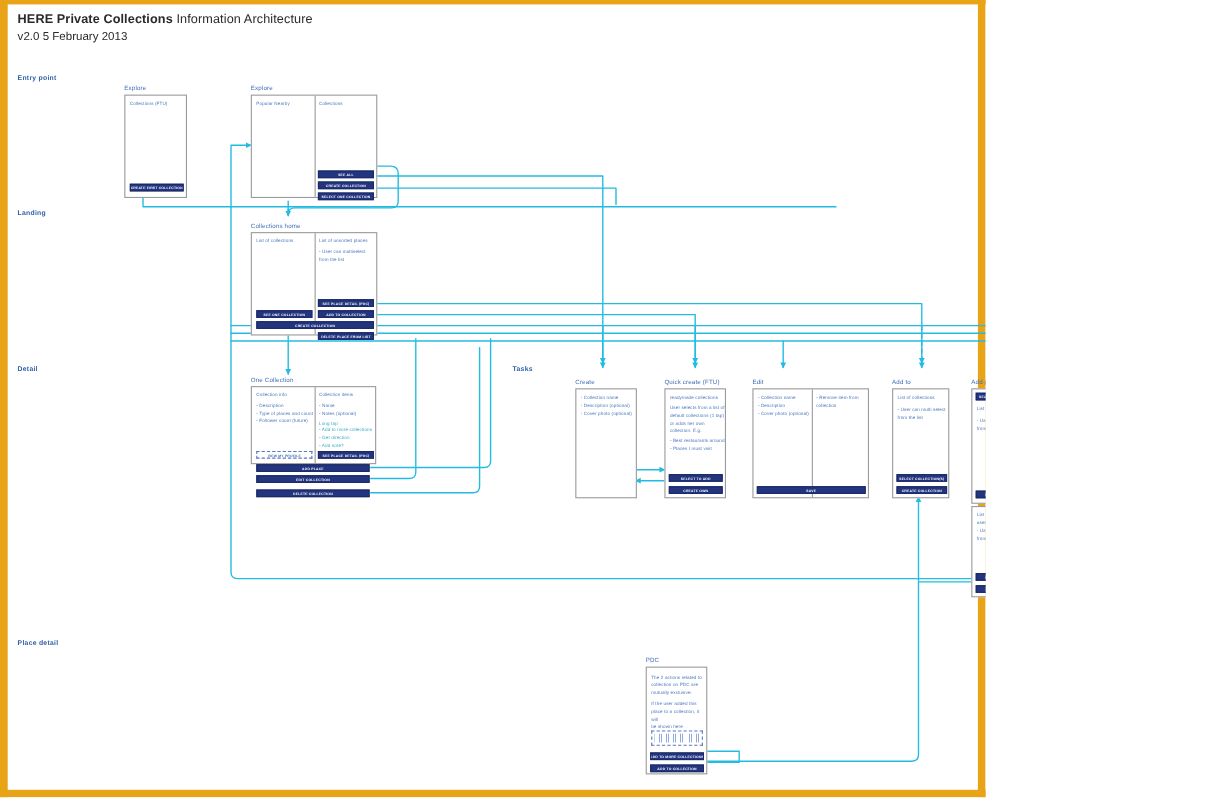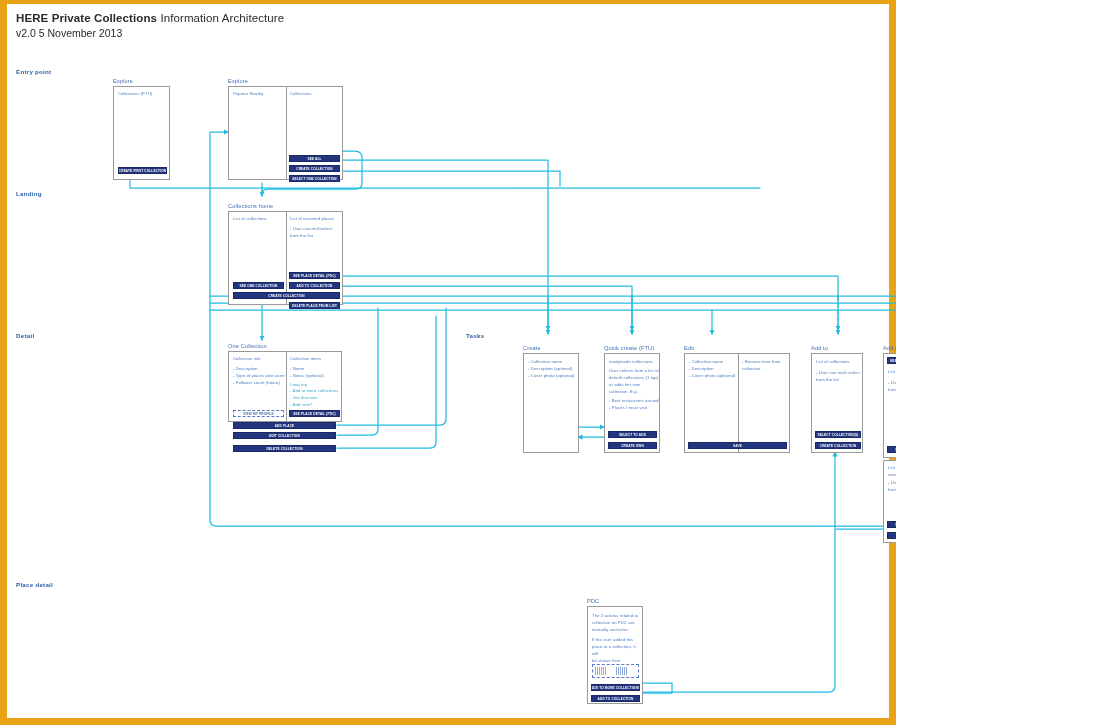--- a/index.html
+++ b/index.html
@@ -99,21 +99,21 @@
 
 <div id="page">
 
   <div class="frame-left"></div>
   <div class="frame-right"></div>
   <div class="frame-top"></div>
   <div class="frame-bottom"></div>
 
   <div class="hdr">
     <div class="line1"><b>HERE Private Collections</b><span> Information Architecture</span></div>
-    <div class="line2">v2.0  5 November 2013</div>
+    <div class="line2">v2.0  5 February 2013</div>
   </div>
 
   <div class="rowlabel" style="top:68px">Entry point</div>
   <div class="rowlabel" style="top:190px">Landing</div>
   <div class="rowlabel" style="top:332px">Detail</div>
   <div class="rowlabel" style="top:581px">Place detail</div>
 
   <div class="rowlabel" style="left:466px;top:332px">Tasks</div>
 
   <svg id="wires" viewBox="0 0 1116 725">

